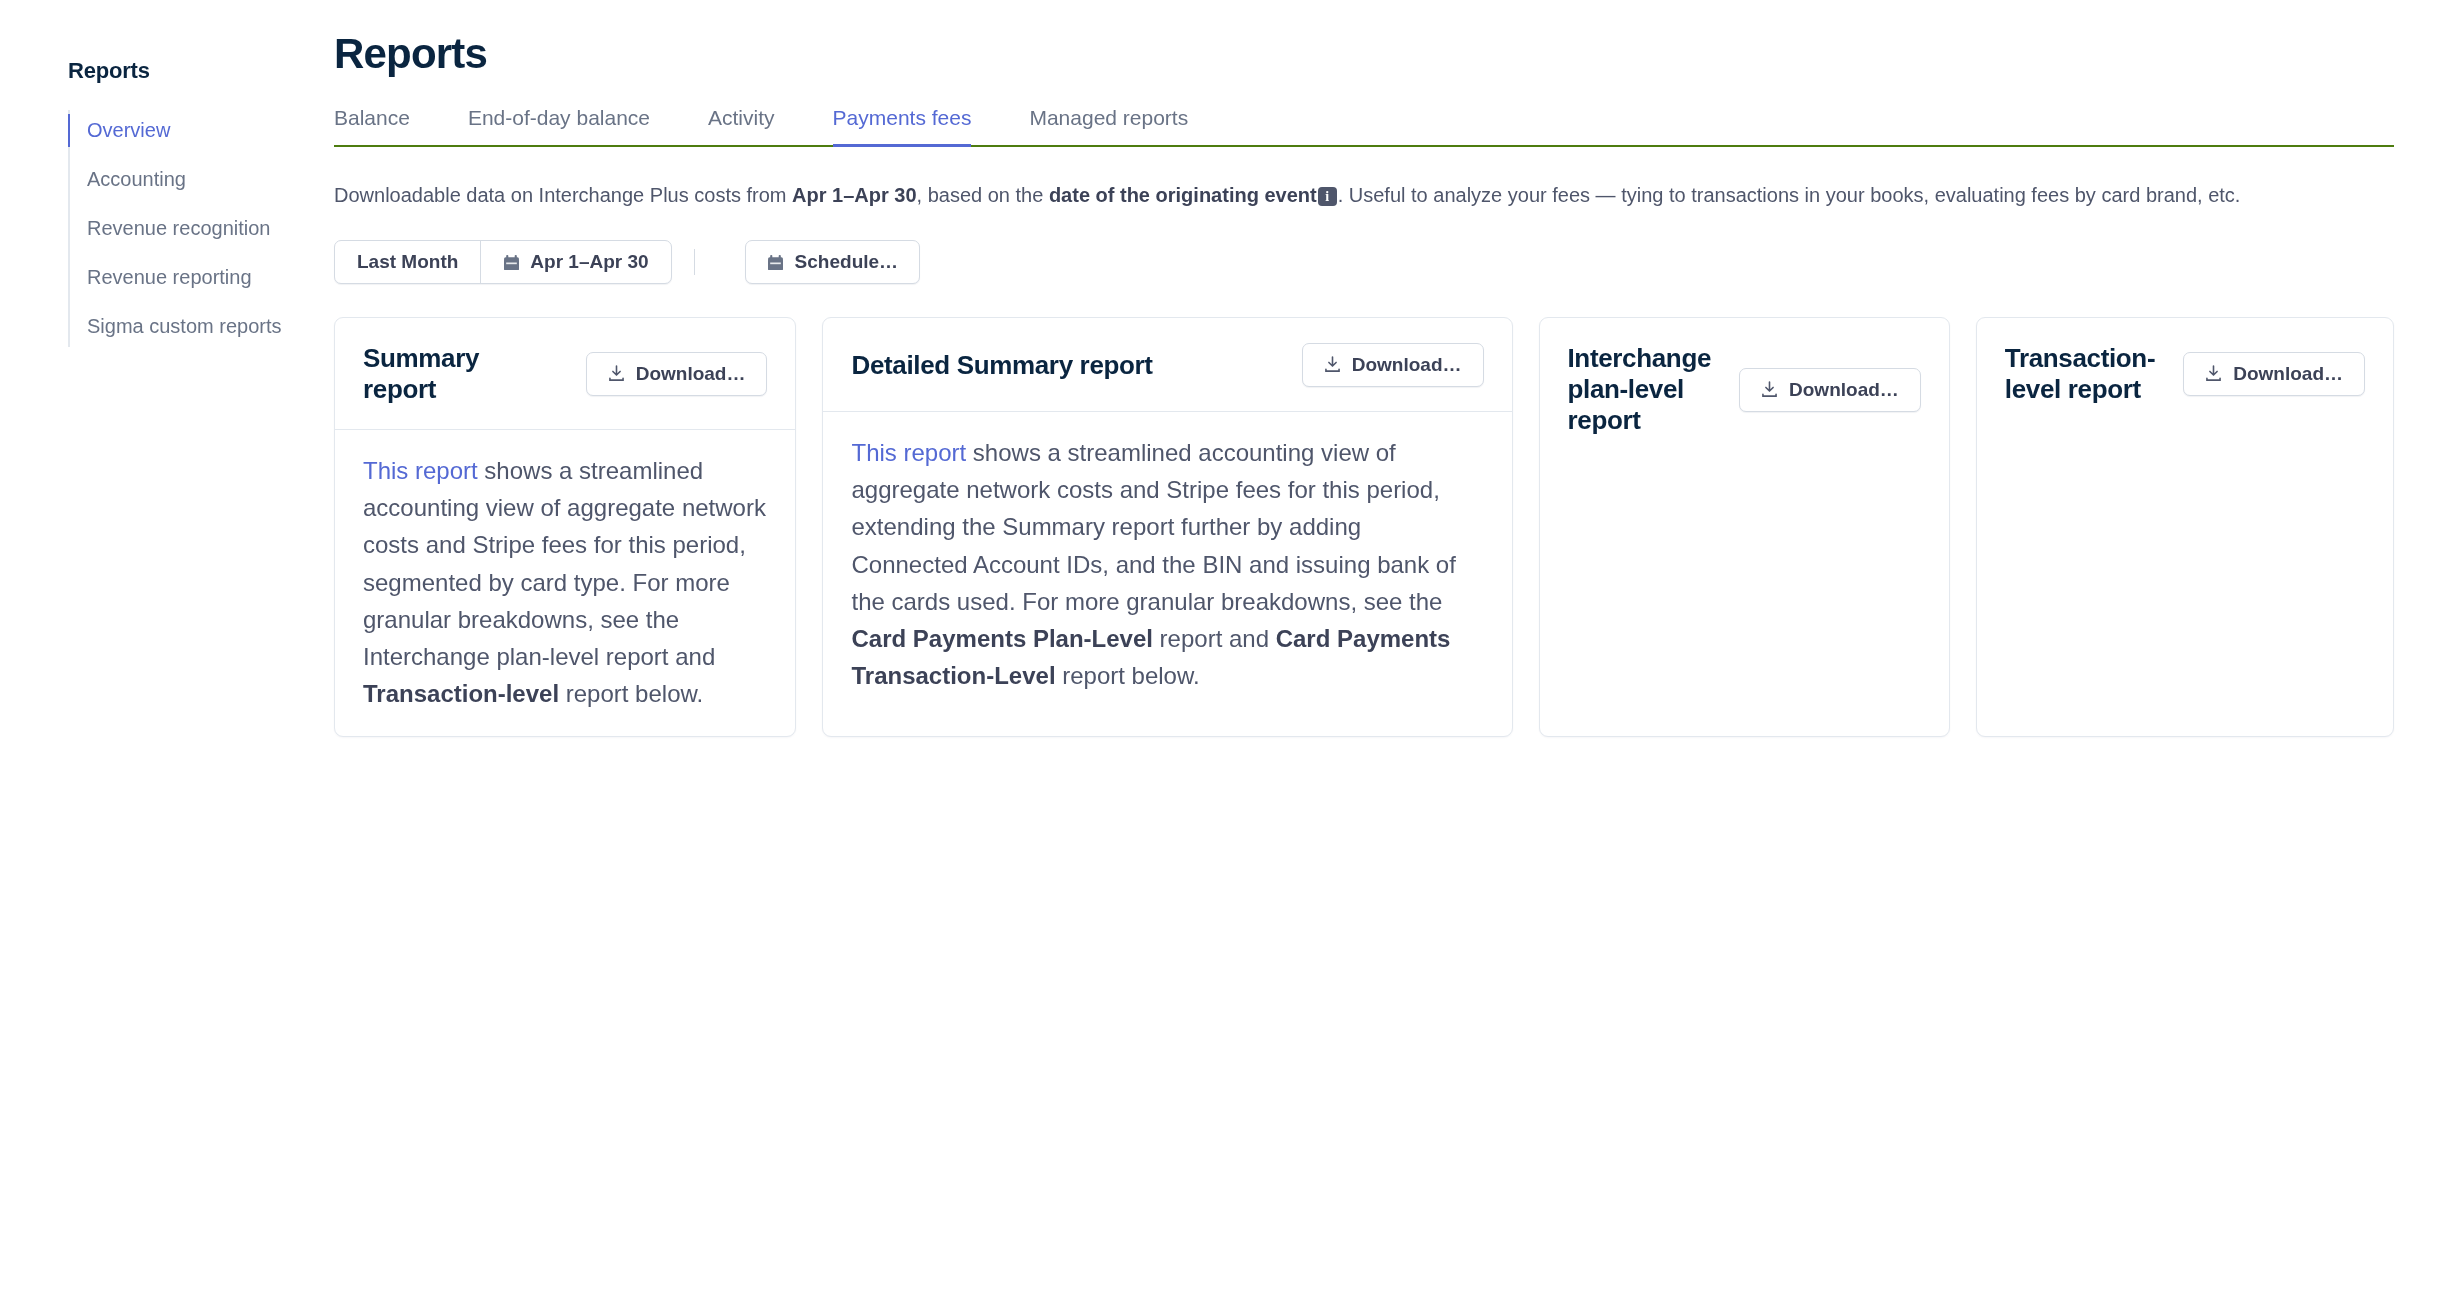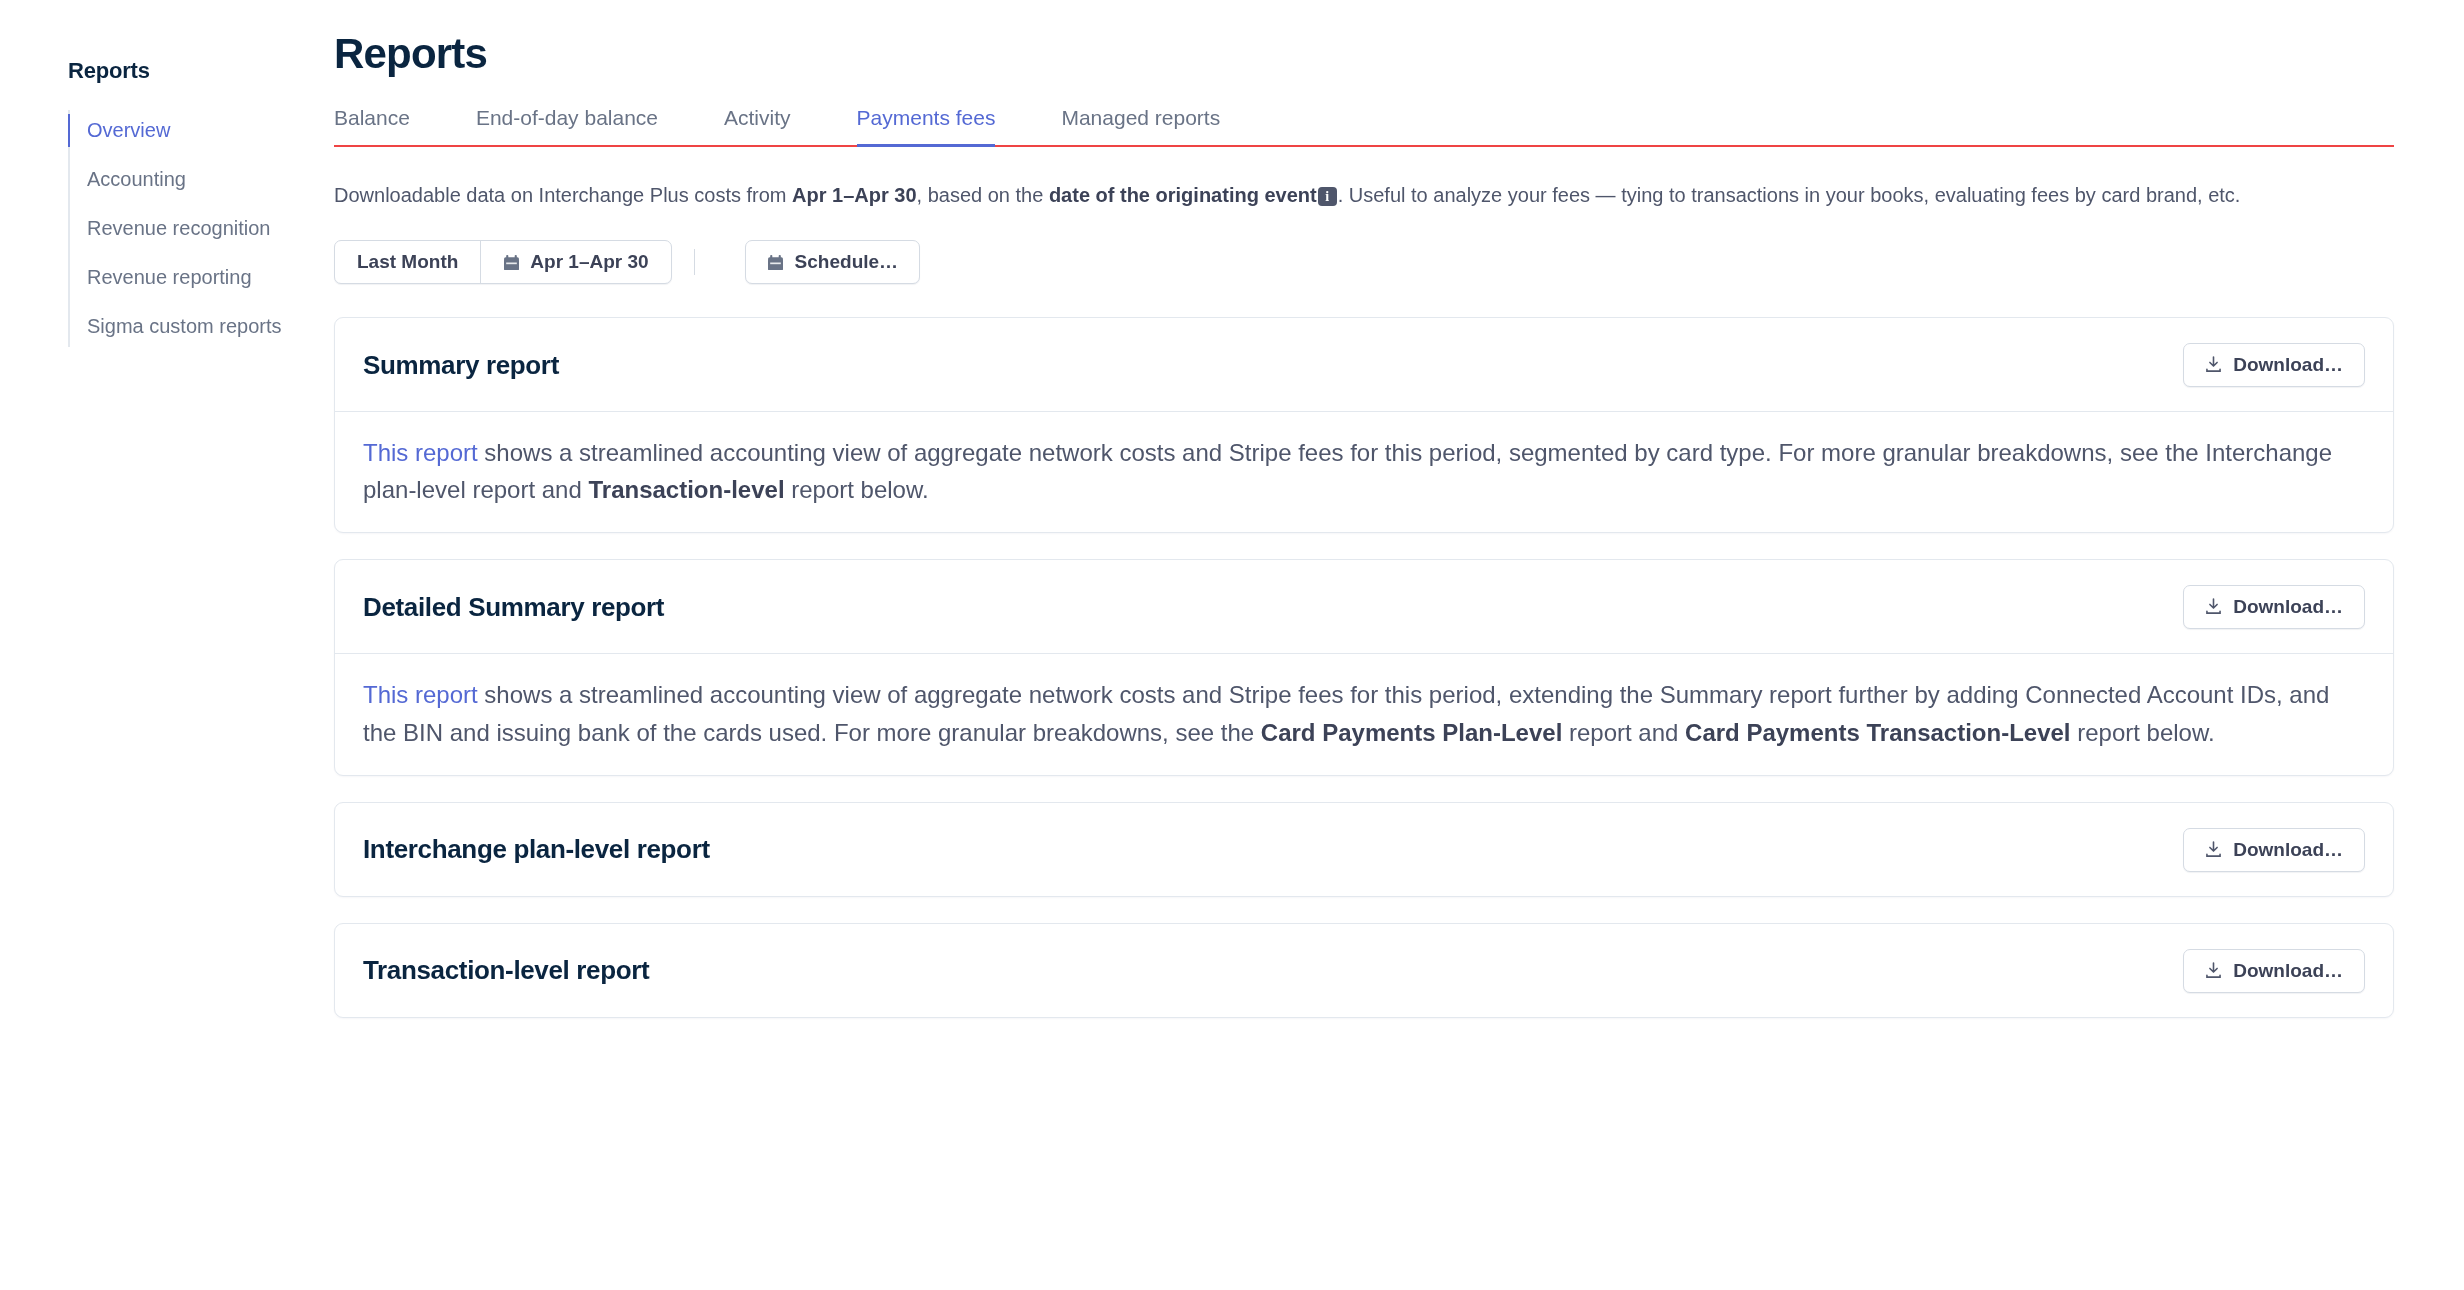--- a/index.html
+++ b/index.html
@@ -35,22 +35,22 @@
 
   
   .main { flex: 1; padding: 30px 70px 0 64px; min-width: 0; }
   .page-title {
     font-size: 42px; font-weight: 700; color: #0a2540;
     letter-spacing: -0.8px; margin: 0 0 28px 0;
   }
 
   
   .tabs {
-    display: flex; gap: 16px; align-items: flex-end;
-    border-bottom: 2px solid #ef4444; margin-bottom: 34px;
+    display: flex; gap: 8px; align-items: flex-end;
+    border-bottom: 2px solid #4d7c0f; margin-bottom: 34px;
   }
   .tab {
     font-size: 21px; color: #697386; padding: 0 26px 15px 0;
     margin-right: 24px; cursor: pointer; position: relative;
     white-space: nowrap;
   }
   .tab:last-child { margin-right: 0; text-align: center; }
   .tab.active { color: #5469d4; }
   .tab.active::after {
     content: ""; position: absolute; left: 0; right: 26px; bottom: -2px;
@@ -90,21 +90,21 @@
   .btn-outline {
     display: inline-flex; align-items: center; gap: 11px;
     font-size: 19px; font-weight: 700; color: #3c4257;
     border: 1px solid #d5dbe3; border-radius: 7px;
     padding: 10px 21px; background: #fff; cursor: pointer;
     box-shadow: 0 1px 1px rgba(10,37,64,0.06); white-space: nowrap; margin-left: 28px;
   }
   .cal-ico { display: inline-block; width: 17px; height: 17px; }
 
   
-  .cards { display: flex; flex-direction: column; gap: 26px; }
+  .cards { display: flex; flex-direction: row; gap: 26px; }
   .card {
     border: 1px solid #e3e8ee; border-radius: 9px; background: #fff;
     box-shadow: 0 1px 2px rgba(10,37,64,0.04);
   }
   .card-head {
     display: flex; align-items: center; justify-content: space-between;
     padding: 25px 28px 24px 28px;
   }
   .card-title {
     font-size: 26px; font-weight: 700; color: #0a2540;

